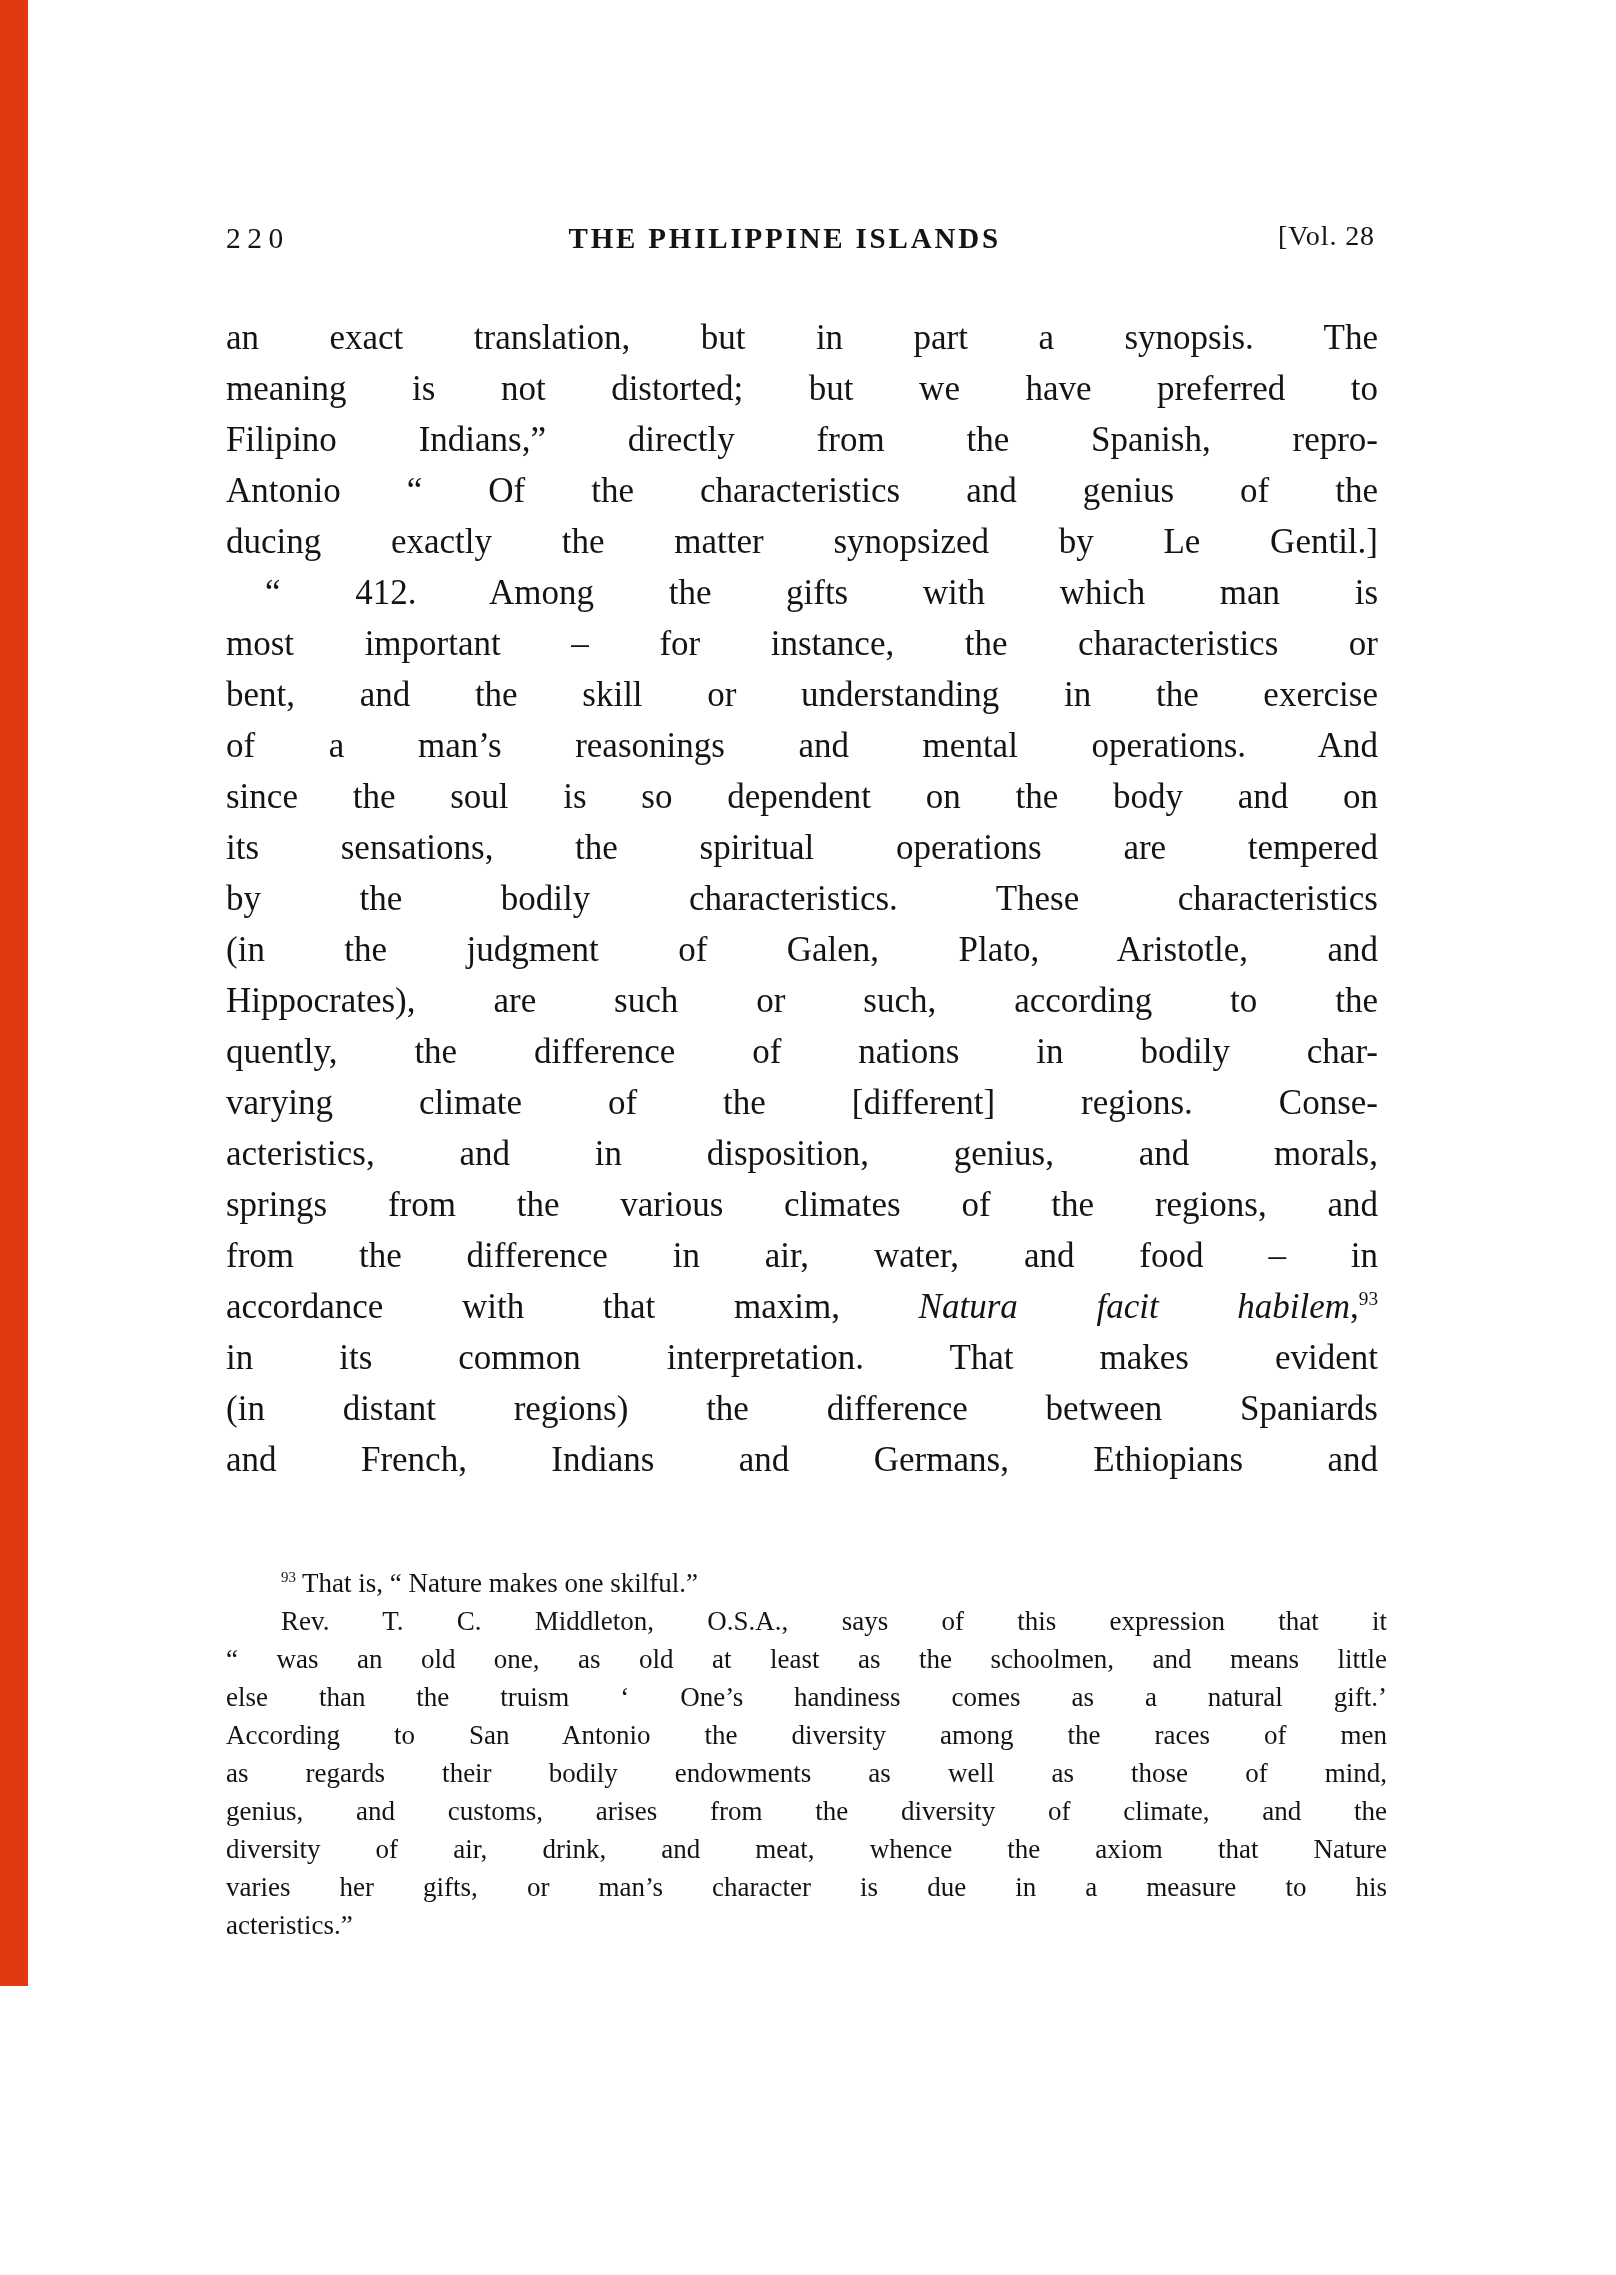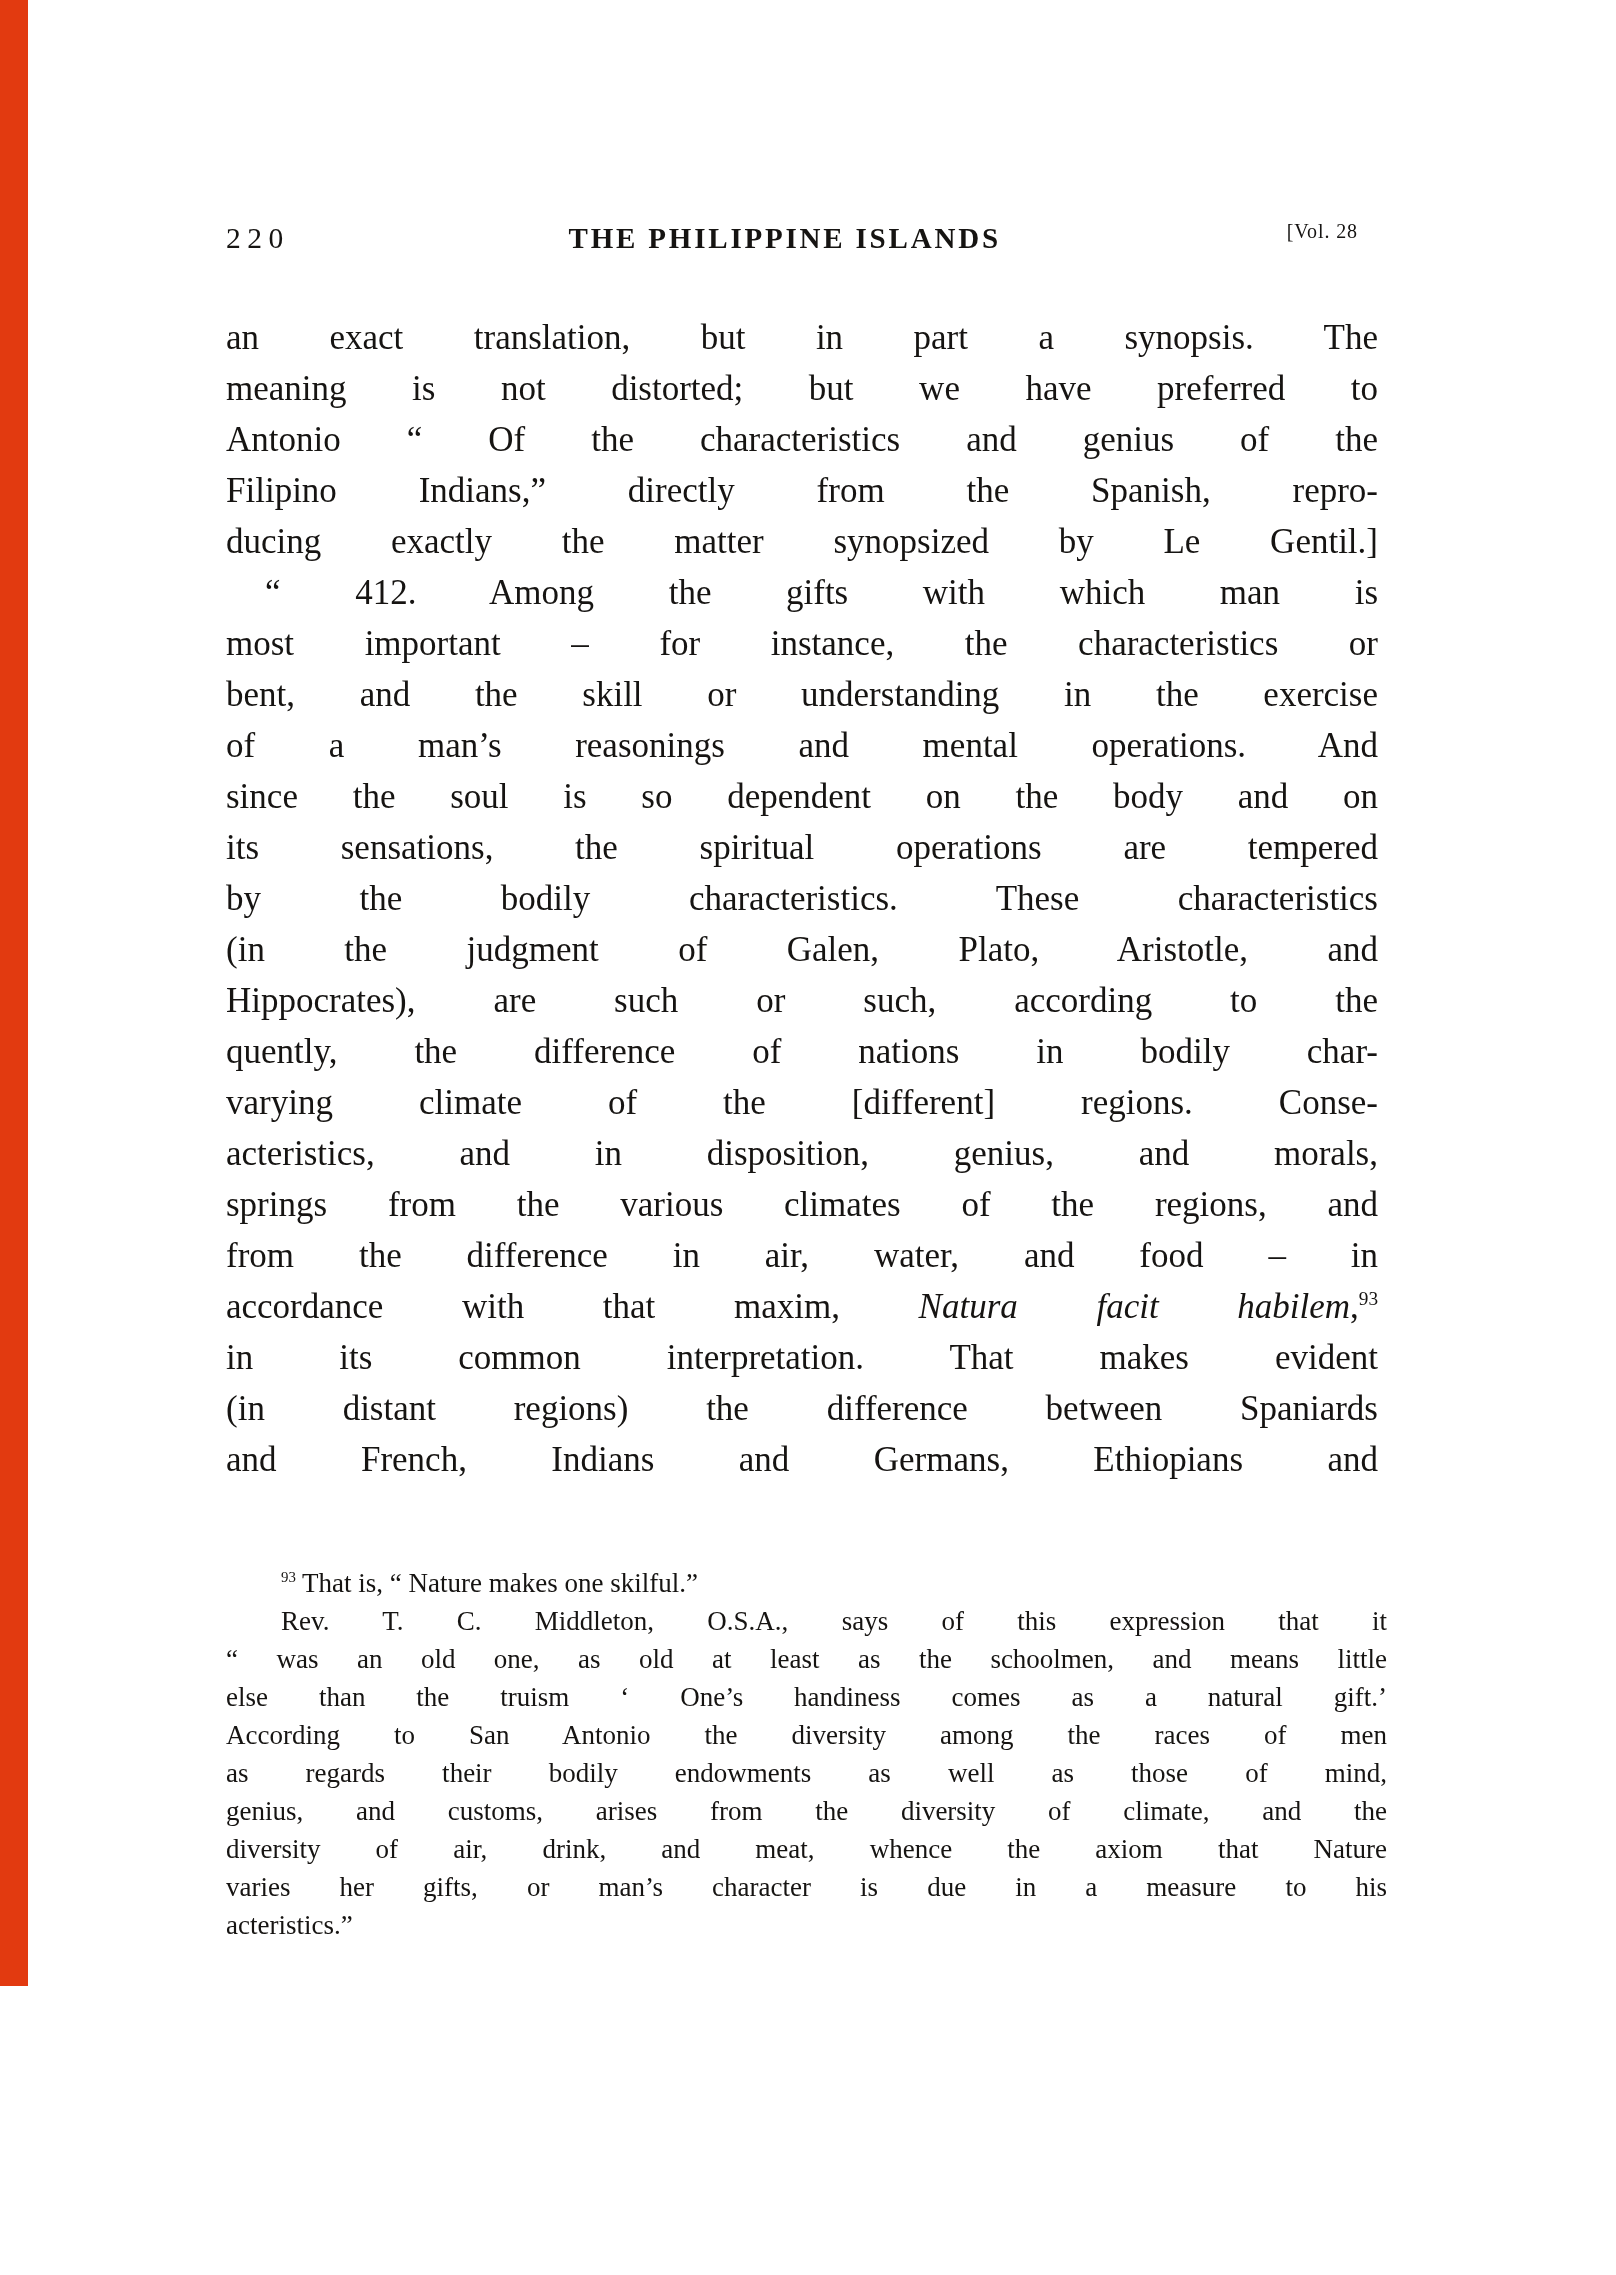--- a/index.html
+++ b/index.html
@@ -42,22 +42,22 @@
     position: absolute;
     left: 50%;
     transform: translateX(-54%);
     top: 0;
     letter-spacing: 2.8px;
     font-weight: bold;
     font-size: 29px;
   }
   .page-header .vol {
     position: absolute;
-    right: 20px; top: -1.8px;
-    font-size: 20px;
+    right: 3px; top: -1.8px;
+    font-size: 28px;
     letter-spacing: 0.9px;
     font-family: Liberation Serif, serif;
   }
   .body-text {
     margin-top: 48px;
     font-size: 35px;
     line-height: 51px;
   }
   .tline {
     text-align: justify;
@@ -93,22 +93,22 @@
   <div class="page-header">
     <span class="pgnum">220</span>
     <span class="running-title">THE PHILIPPINE ISLANDS</span>
     <span class="vol">[Vol. 28</span>
   </div>
 
   <div class="body-text">
     <div class="para">
         <div class="tline">an exact translation, but in part a synopsis.  The</div>
         <div class="tline">meaning is not distorted; but we have preferred to</div>
+        <div class="tline">Filipino Indians,” directly from the Spanish, repro-</div>
         <div class="tline">Antonio “ Of the characteristics and genius of the</div>
-        <div class="tline">Filipino Indians,” directly from the Spanish, repro-</div>
         <div class="tline">ducing exactly the matter synopsized by Le Gentil.]</div>
       </div>
     <div class="para indent-first">
         <div class="tline">“ 412.  Among the gifts with which man is</div>
         <div class="tline">most important – for instance, the characteristics or</div>
         <div class="tline">bent, and the skill or understanding in the exercise</div>
         <div class="tline">of a man’s reasonings and mental operations.  And</div>
         <div class="tline">since the soul is so dependent on the body and on</div>
         <div class="tline">its sensations, the spiritual operations are tempered</div>
         <div class="tline">by the bodily characteristics.  These characteristics</div>

